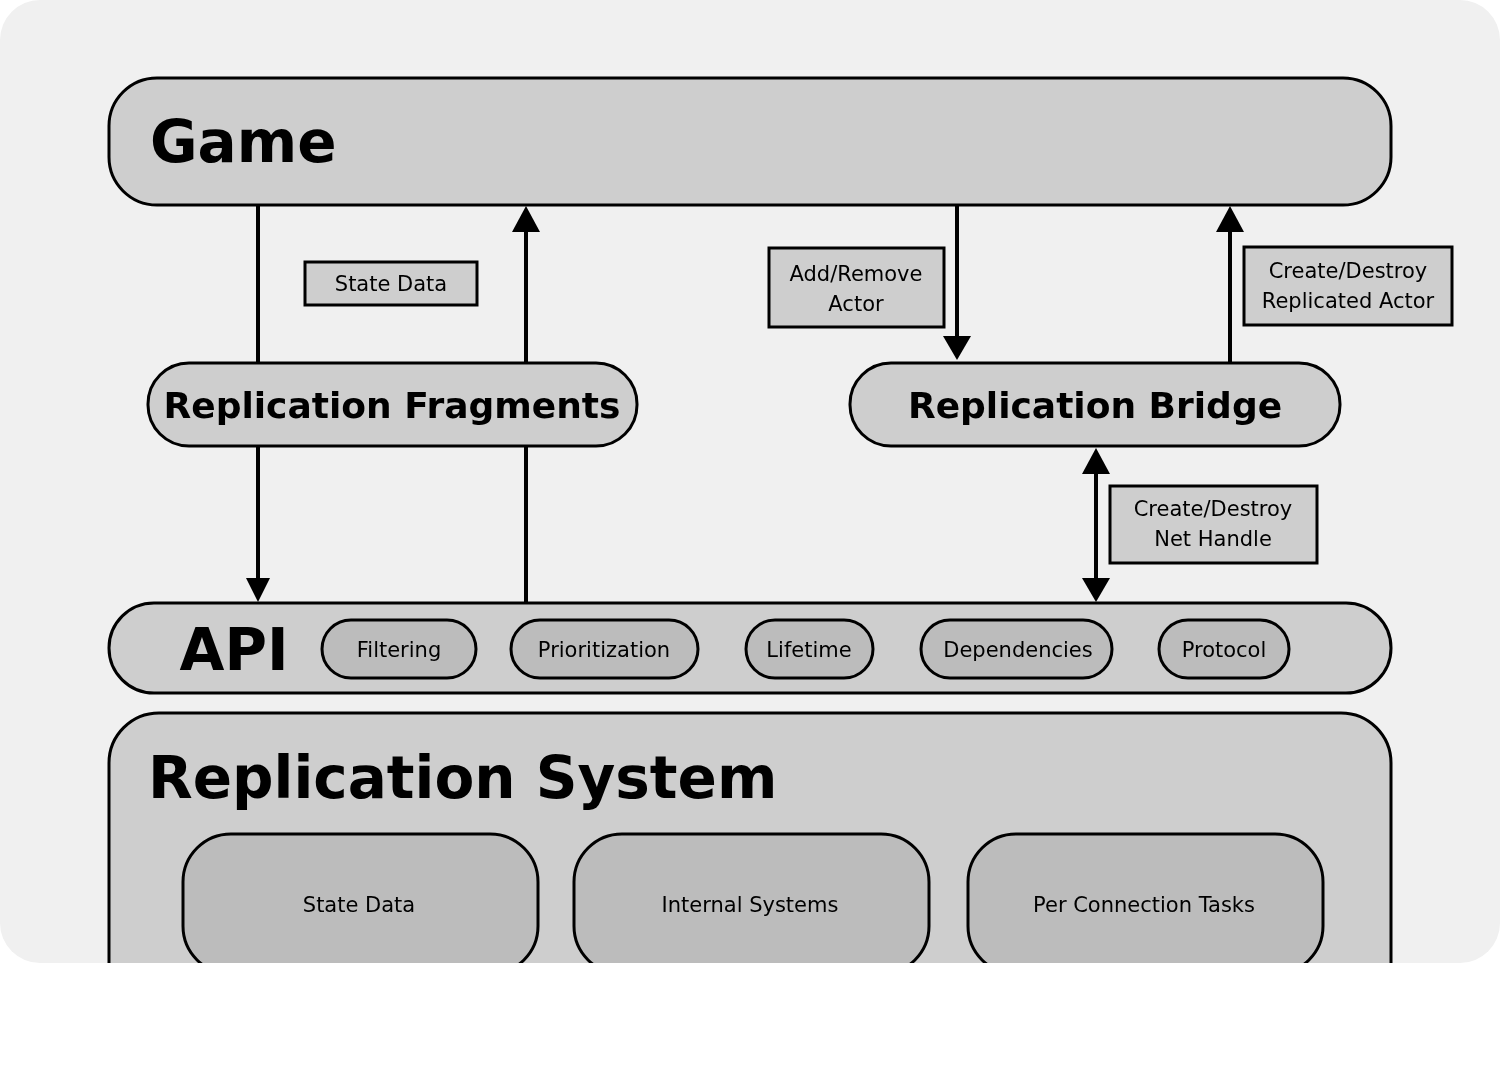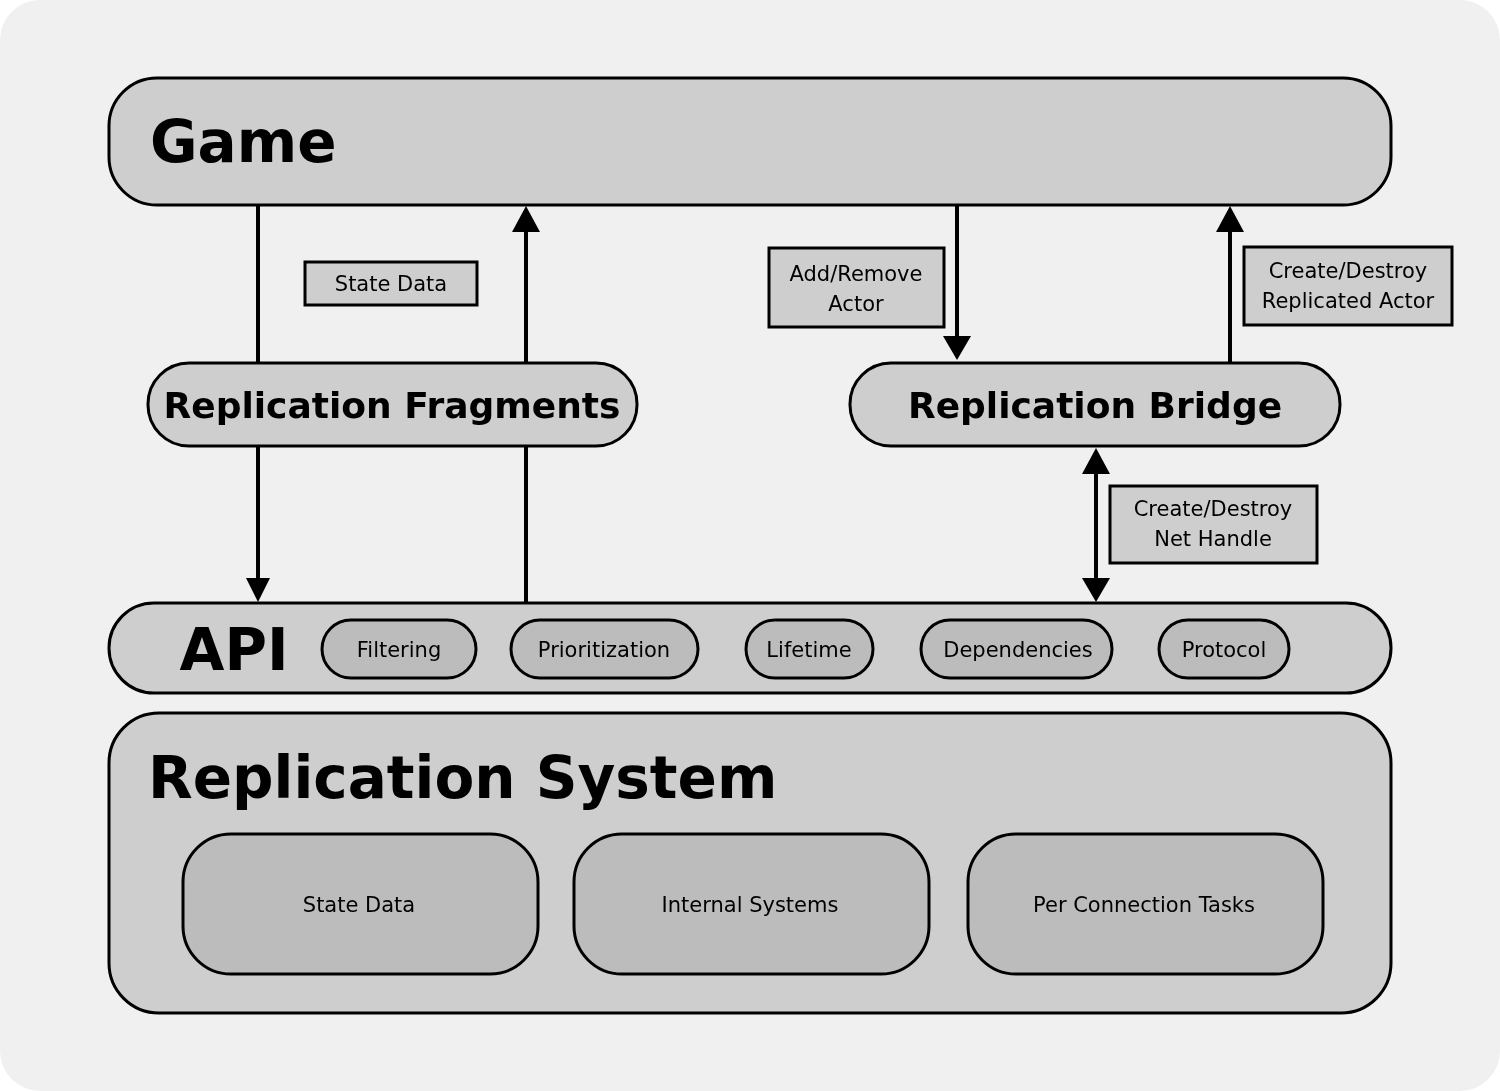--- a/index.html
+++ b/index.html
@@ -1,18 +1,18 @@
 <!DOCTYPE html>
 <html><head>
 <meta charset="utf-8">
 <style>
   html, body { margin: 0; padding: 0; background: #ffffff; }
   body { width: 1500px; height: 1091px; overflow: hidden; }
   #canvas {
-    position: absolute; left: 0; top: 0; width: 1500px; height: 1091px;
+    position: absolute; left: 0; top: 0; width: 1500px; height: 963px;
     background: #f0f0f0; border-radius: 40px; overflow: hidden;
   }
   svg { position: absolute; left: 0; top: 0; }
   .box { fill: #cecece; stroke: #000; stroke-width: 3; }
   .subbox { fill: #bcbcbc; stroke: #000; stroke-width: 3; }
   .lbl { fill: #cecece; stroke: #000; stroke-width: 3; }
   .line { stroke: #000; stroke-width: 4; fill: none; }
   .head { fill: #000; }
   text { font-family: "DejaVu Sans", "Liberation Sans", sans-serif; fill: #000; }
   .t-huge { font-size: 58px; font-weight: bold; }

